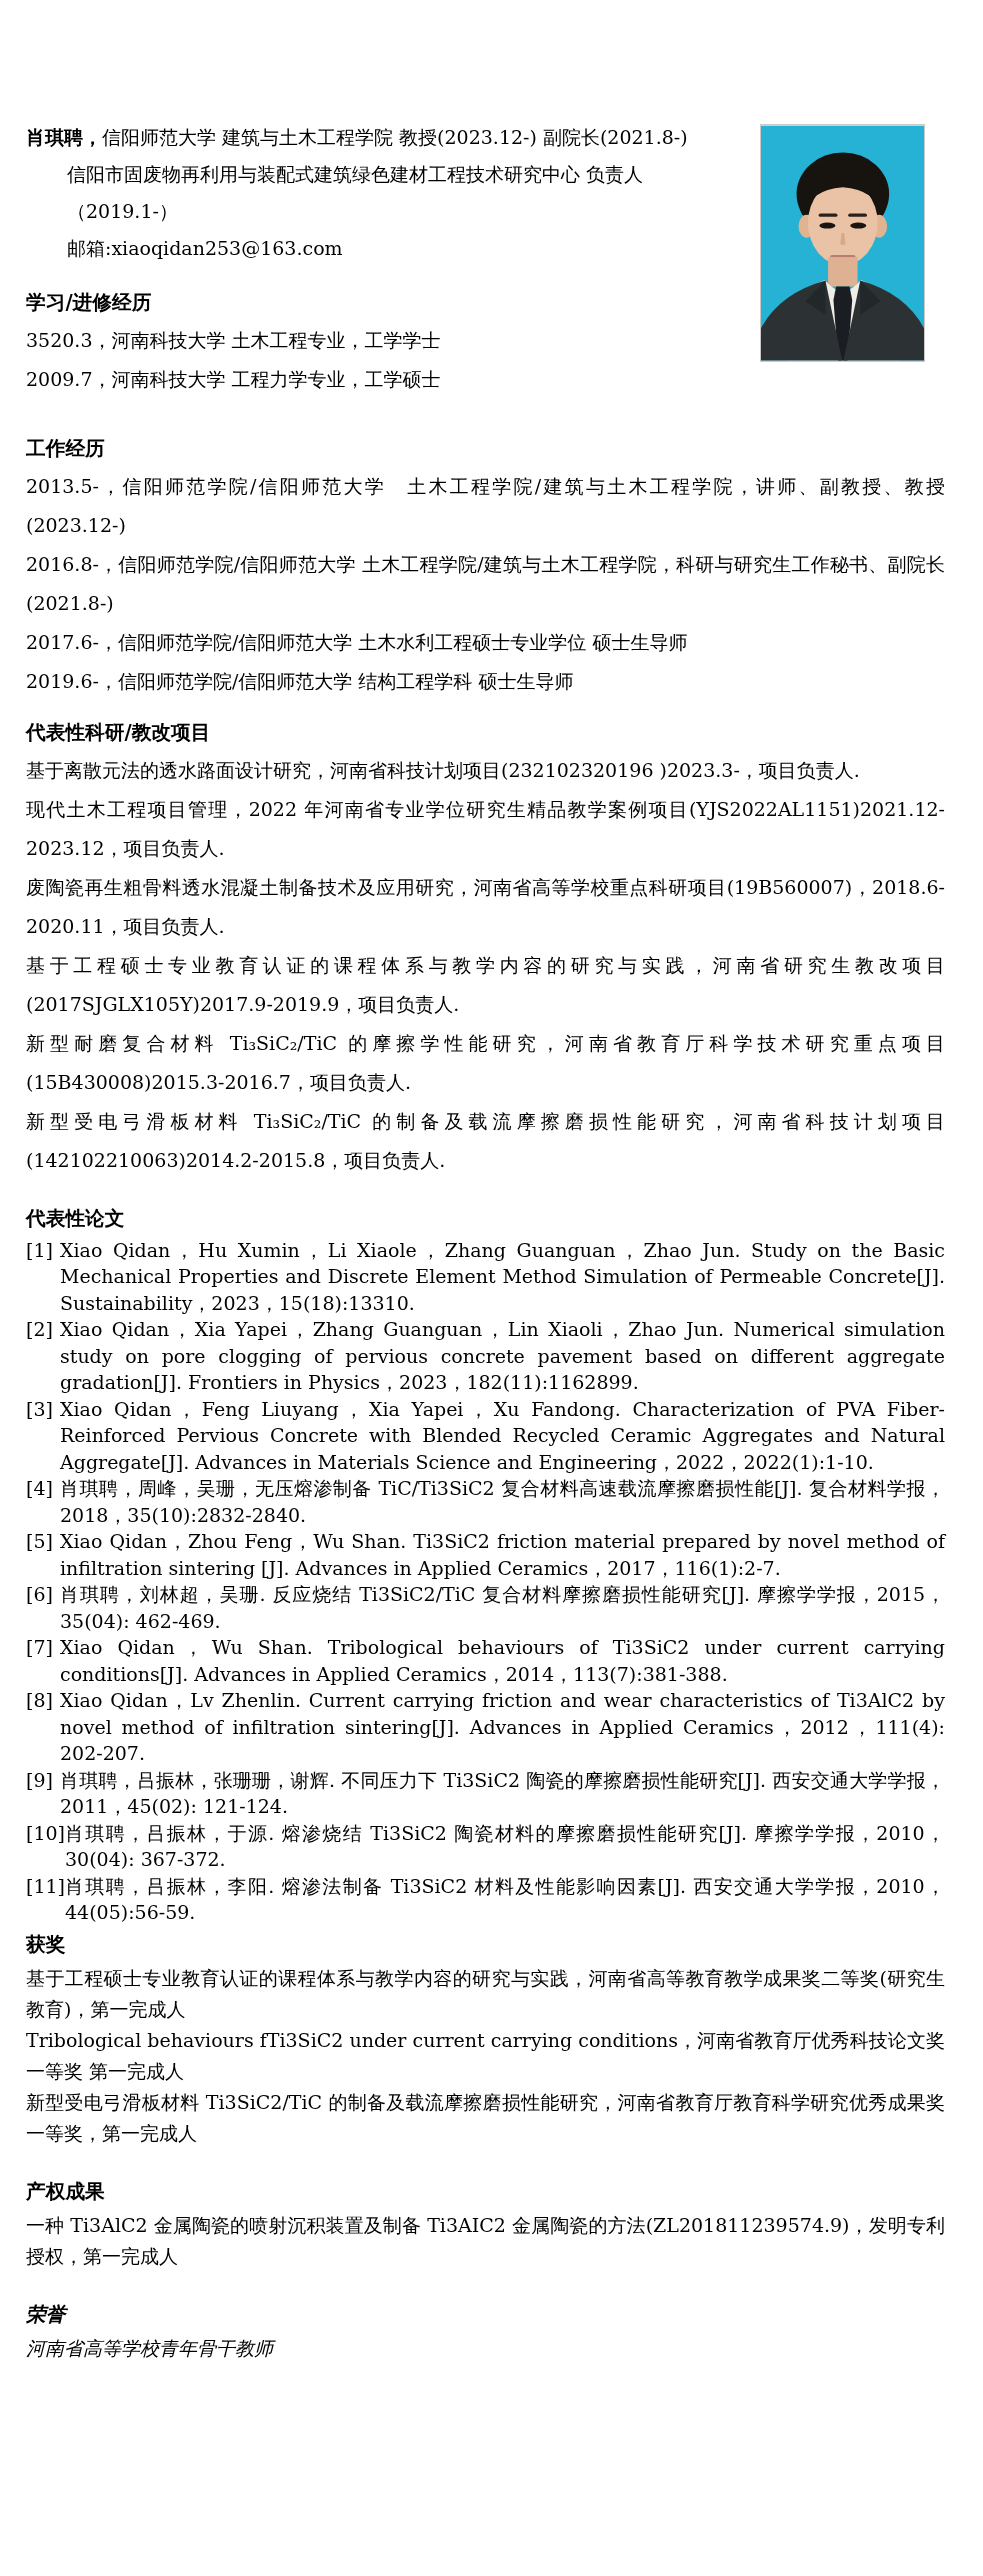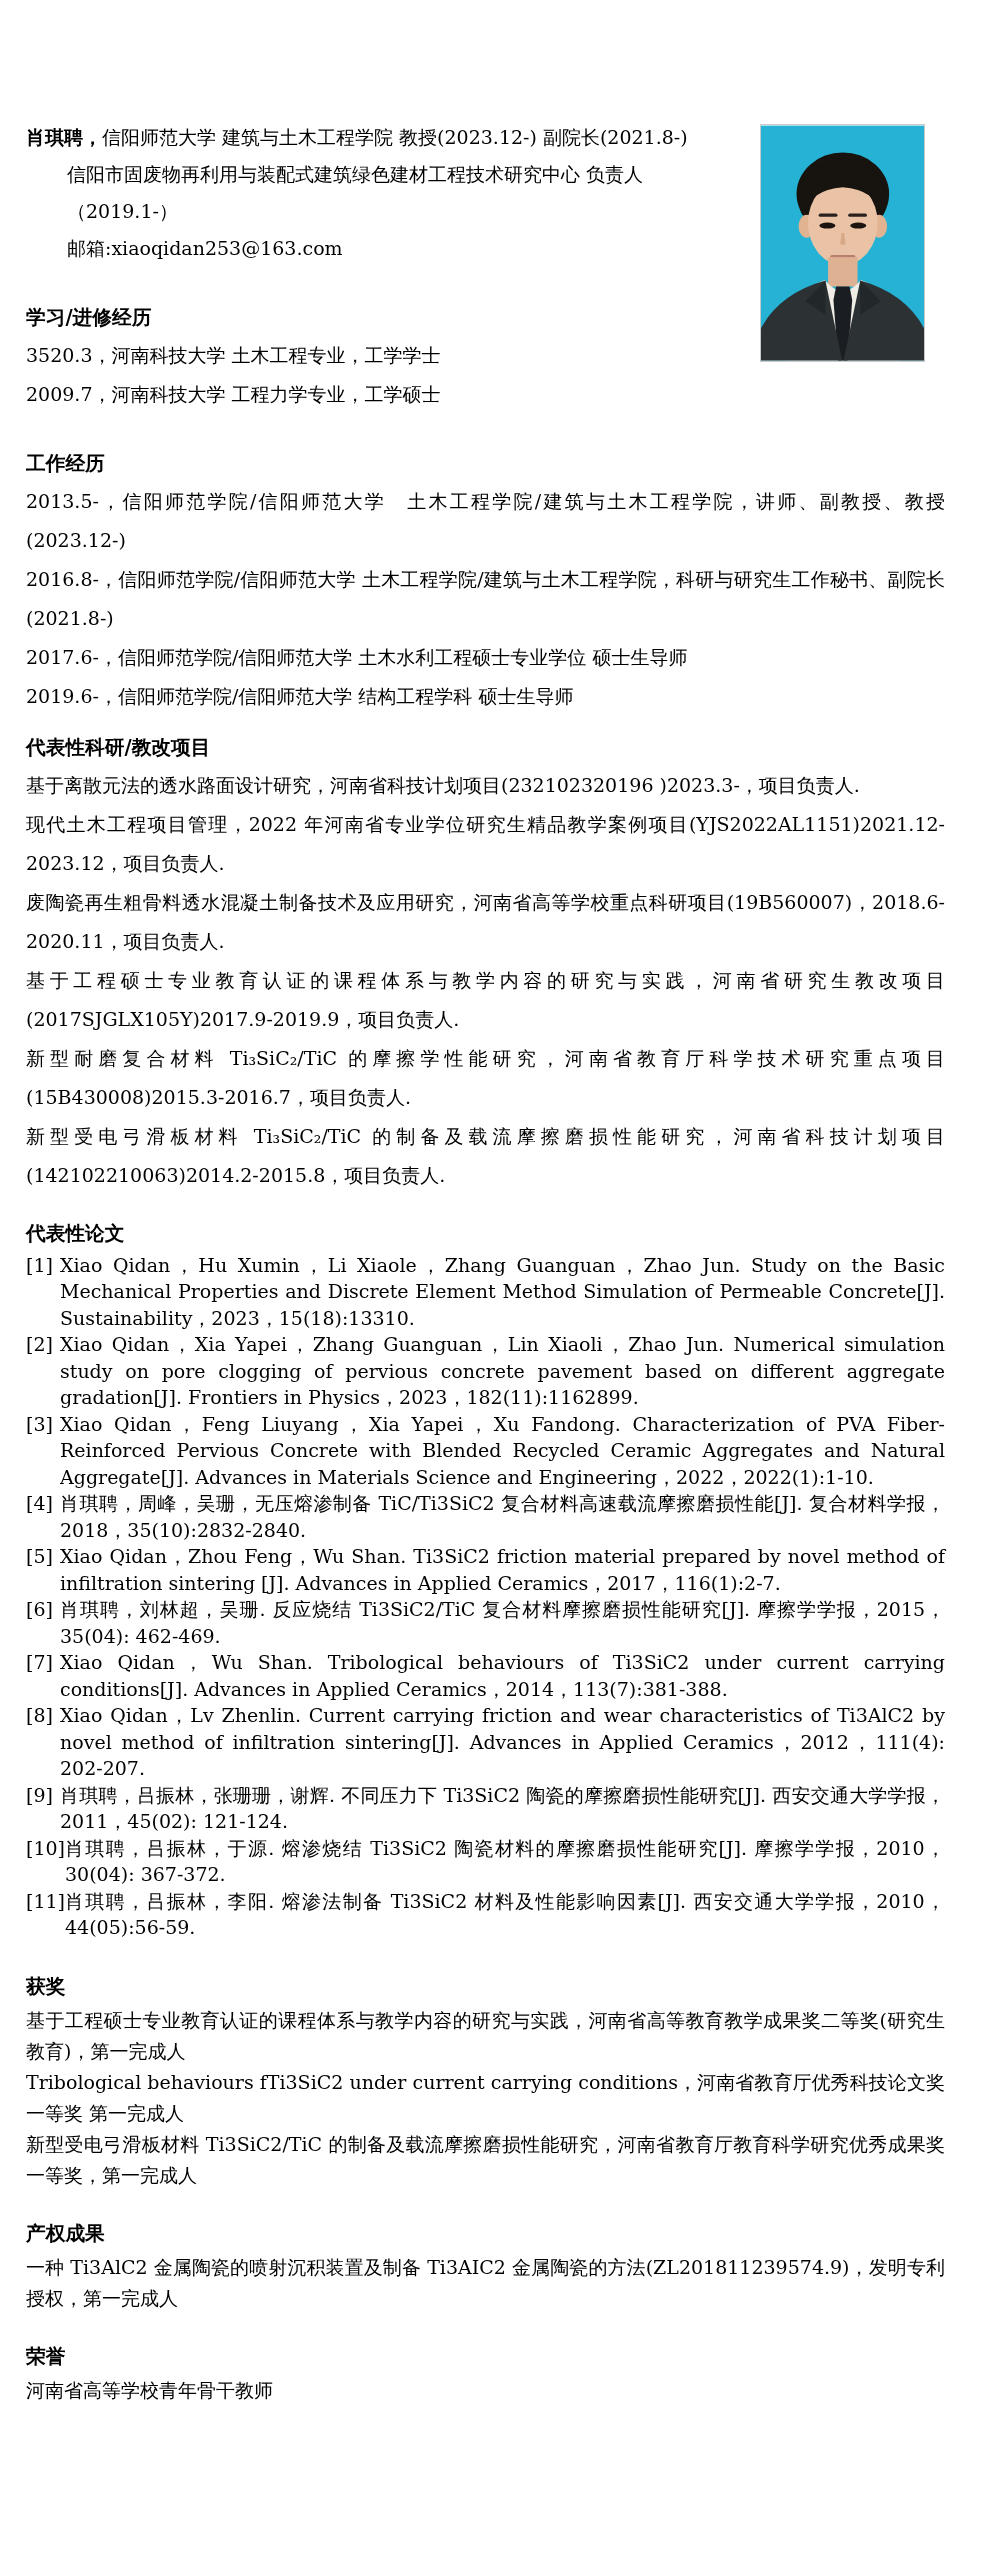--- a/index.html
+++ b/index.html
@@ -33,27 +33,27 @@
   .sec-heading {
     margin: 0; font-size: 19.7px; font-weight: bold;
     line-height: 37px; text-align: left;
   }
   .sec-item { margin: 0; text-align: justify; }
   .loose .sec-item { line-height: 39px; }
   .tight .sec-item { line-height: 31px; }
   .ref-item { display: flex; line-height: 26.5px; }
   .ref-no { flex: 0 0 auto; min-width: 34px; white-space: nowrap; }
   .ref-text { flex: 1 1 auto; text-align: justify; }
-  .sec-education { margin-top: 32px; }
+  .sec-education { margin-top: 17px; }
   .sec-work      { margin-top: 30.5px; }
   .sec-projects  { margin-top: 13px; }
   .sec-papers    { margin-top: 20.4px; }
-  .sec-awards    { margin-top: 27px; }
+  .sec-awards    { }
   .sec-ip        { margin-top: 24px; }
-  .sec-honors    { margin-top: 24px; }
+  .sec-honors    { margin-top: 24px; font-style: italic; }
 </style>
 </head>
 <body>
 
 <div class="page">
 
   <header class="cv-header">
     <div class="header-text">
       <p class="h-line"><span class="person-name">肖琪聘，</span><span>信阳师范大学 建筑与土木工程学院 教授(2023.12-) 副院长(2021.8-)</span></p>
       <p class="h-line indent">信阳市固废物再利用与装配式建筑绿色建材工程技术研究中心 负责人</p>

